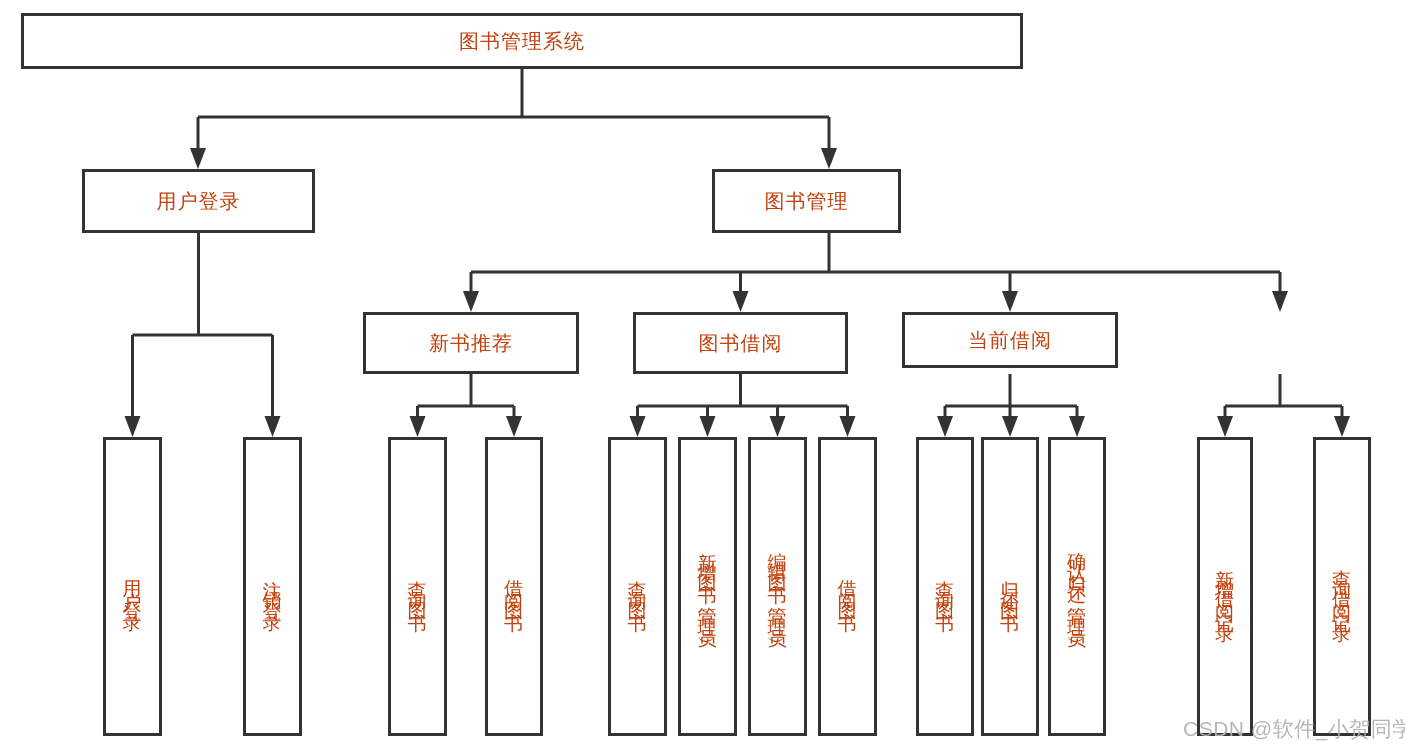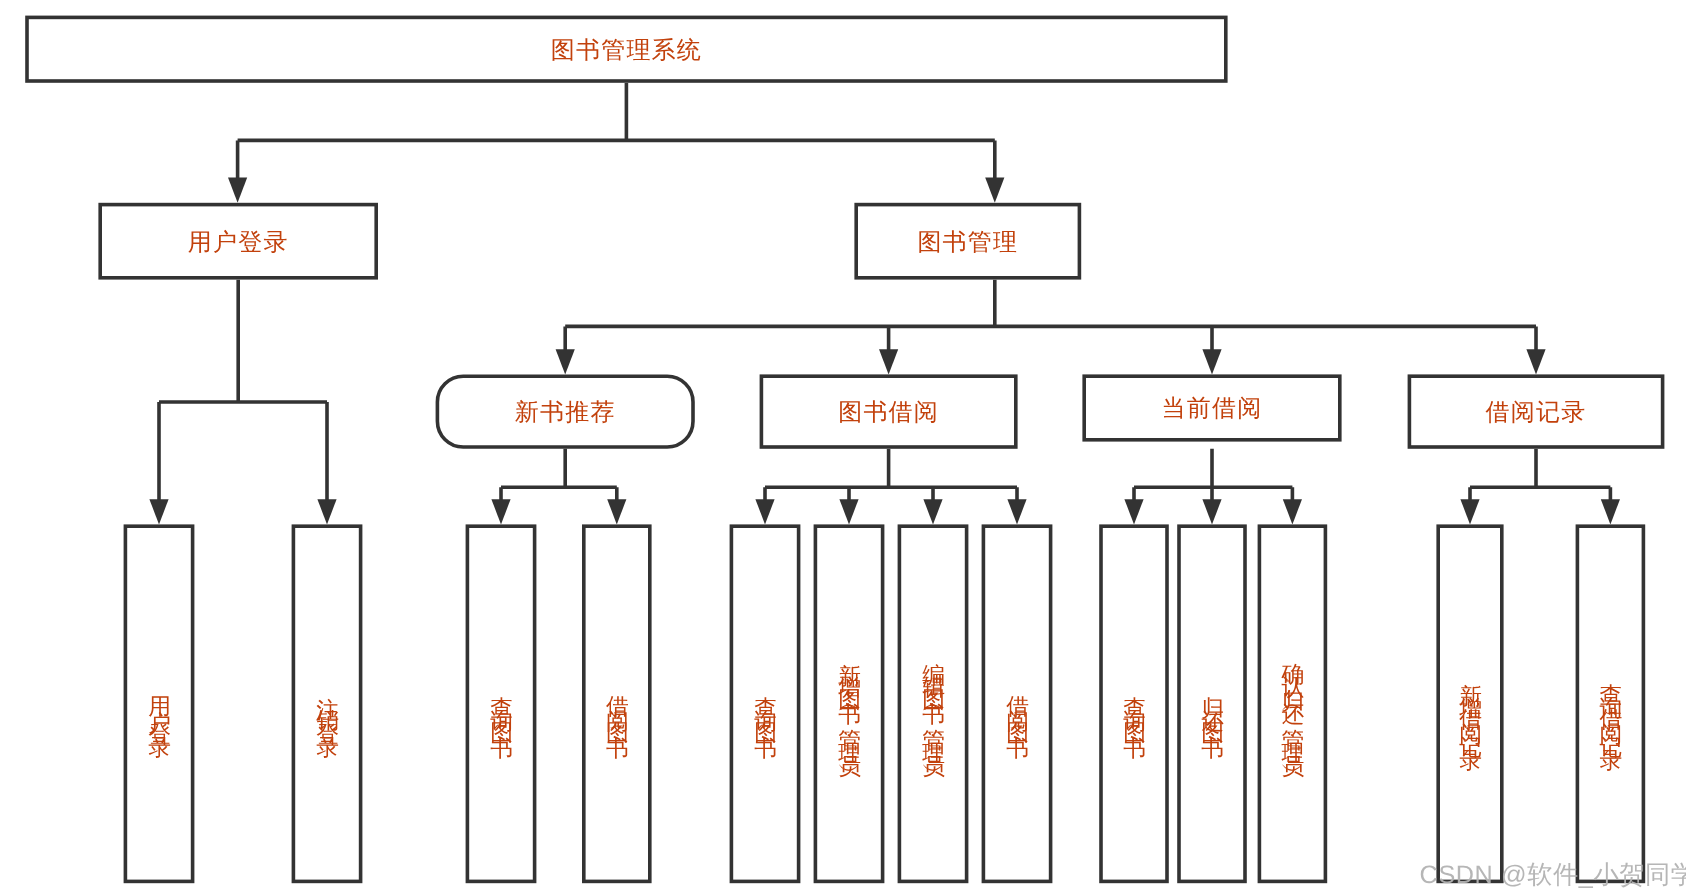--- a/index.html
+++ b/index.html
@@ -92,31 +92,28 @@
     <span class="h-label">图书管理系统</span>
   </div>
 
   <div class="box" style="left:82px;top:169px;width:233px;height:64px;">
     <span class="h-label">用户登录</span>
   </div>
   <div class="box" style="left:712px;top:169px;width:189px;height:64px;">
     <span class="h-label">图书管理</span>
   </div>
 
-  <div class="box" style="left:363px;top:312px;width:216px;height:62px;border-radius:23px;">
+  <div class="box" style="left:363px;top:312px;width:216px;height:62px;">
     <span class="h-label">新书推荐</span>
   </div>
   <div class="box" style="left:633px;top:312px;width:215px;height:62px;">
     <span class="h-label">图书借阅</span>
   </div>
   <div class="box" style="left:902px;top:312px;width:216px;height:56px;">
     <span class="h-label">当前借阅</span>
-  </div>
-  <div class="box" style="left:1173px;top:312px;width:214px;height:62px;">
-    <span class="h-label">借阅记录</span>
   </div>
 
   <div class="box leaf" style="left:103px;top:437px;width:59px;height:299px;">
     <span class="v-label">用户登录</span>
   </div>
   <div class="box leaf" style="left:243px;top:437px;width:59px;height:299px;">
     <span class="v-label">注销登录</span>
   </div>
 
   <div class="box leaf" style="left:388px;top:437px;width:59px;height:299px;">

